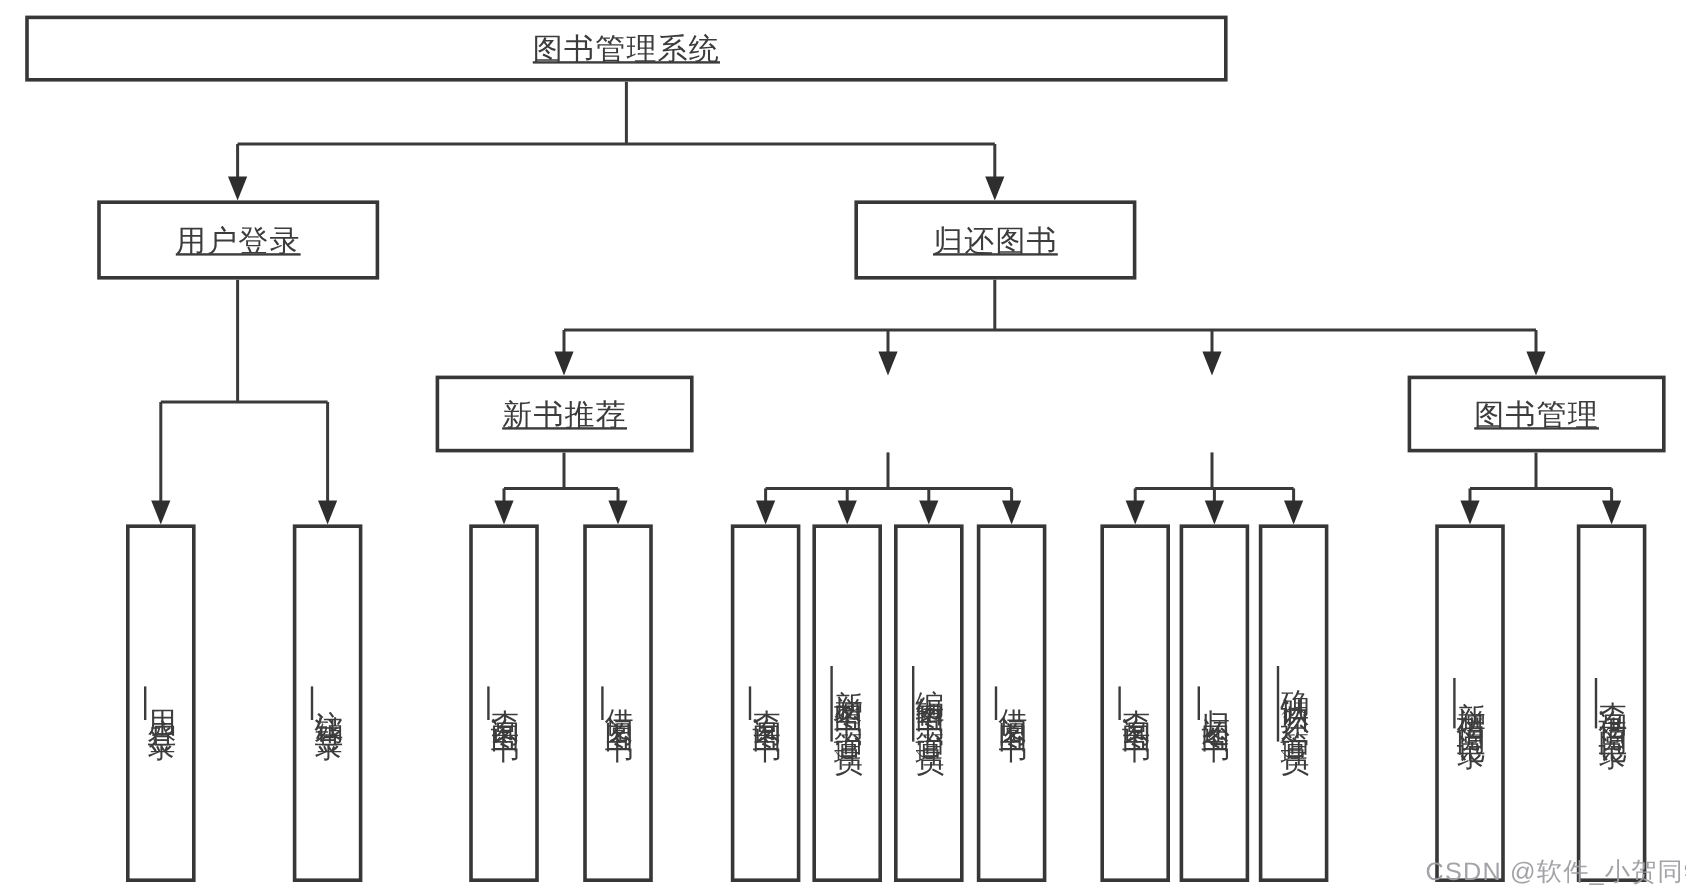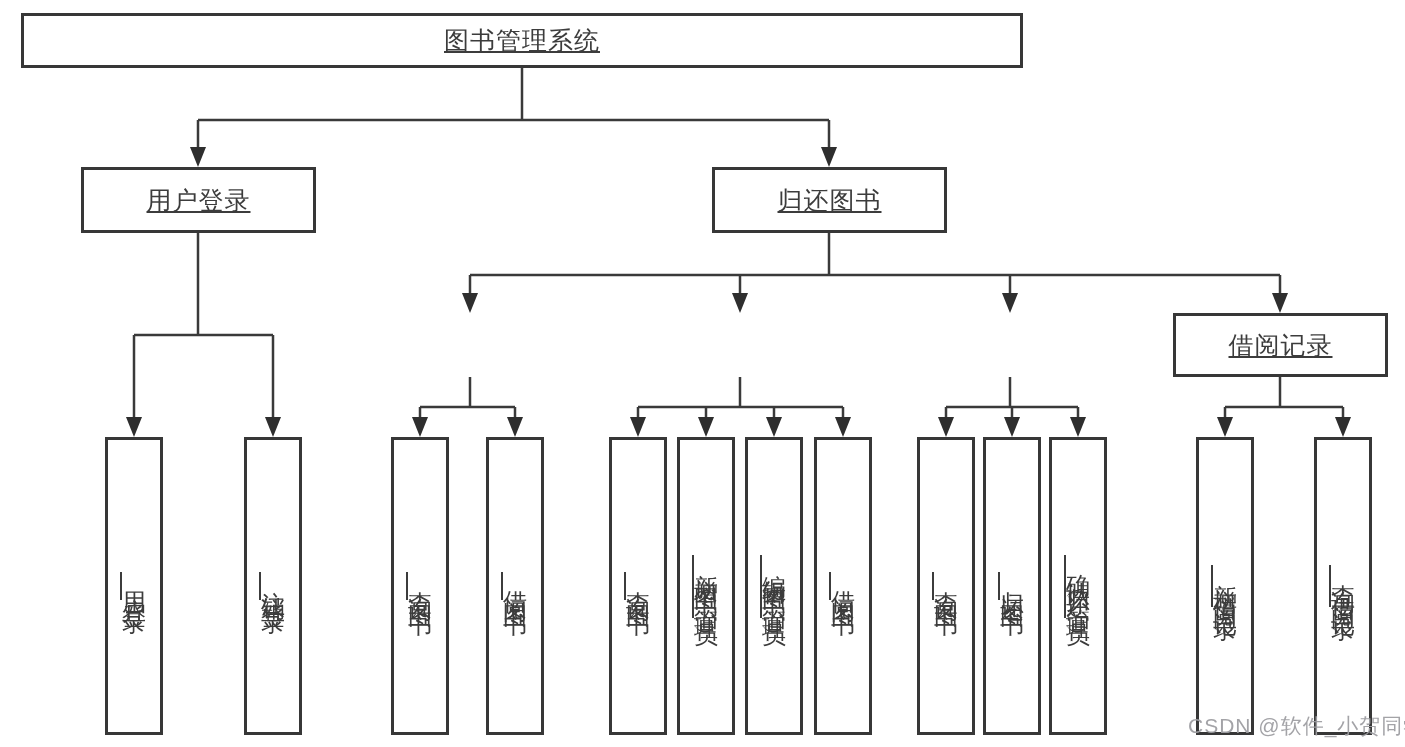--- a/index.html
+++ b/index.html
@@ -136,21 +136,22 @@
       <polygon points="1225,437 1217,417 1233,417"></polygon>
       <polygon points="1343,437 1335,417 1351,417"></polygon>
     </g>
   </svg>
 
   <div class="node h-node root-node">图书管理系统</div>
 
   <div class="node h-node l2-node" style="left:81px">用户登录</div>
   <div class="node h-node l2-node" style="left:712px">归还图书</div>
 
-  <div class="node h-node l3-node" style="left:1173px">借阅记录</div>
+  <div class="node h-node l3-node" style="left:363px">新书推荐</div>
+  <div class="node h-node l3-node" style="left:1173px">图书管理</div>
 
   <div class="node leaf-node" style="left:105px">用户登录</div>
   <div class="node leaf-node" style="left:244px">注销登录</div>
 
   <div class="node leaf-node" style="left:391px">查询图书</div>
   <div class="node leaf-node" style="left:486px">借阅图书</div>
 
   <div class="node leaf-node" style="left:609px">查询图书</div>
   <div class="node leaf-node" style="left:677px">新增图书（管理员）</div>
   <div class="node leaf-node" style="left:745px">编辑图书（管理员）</div>

